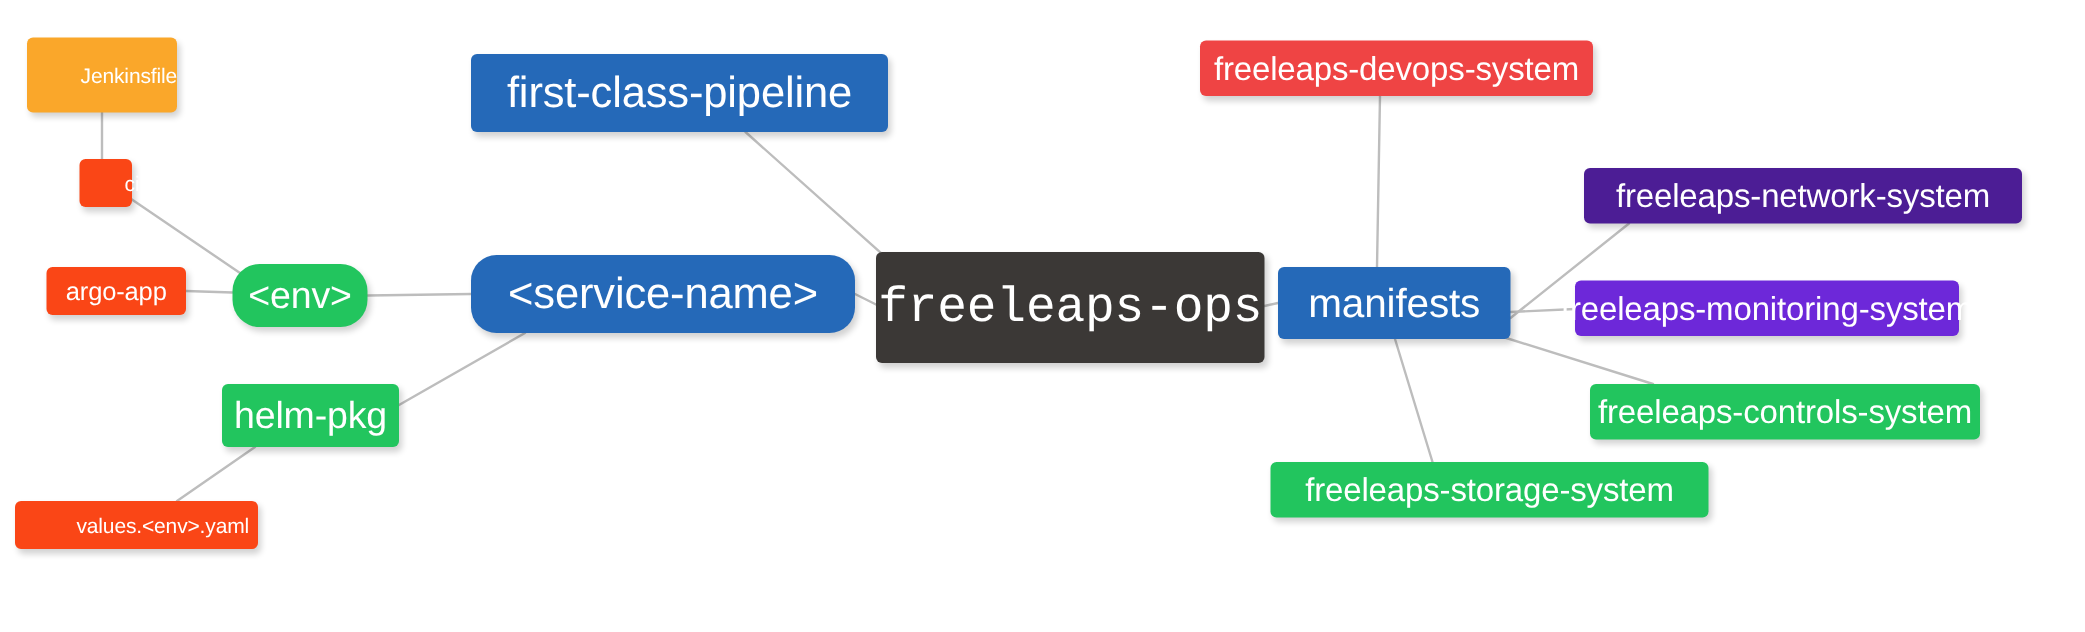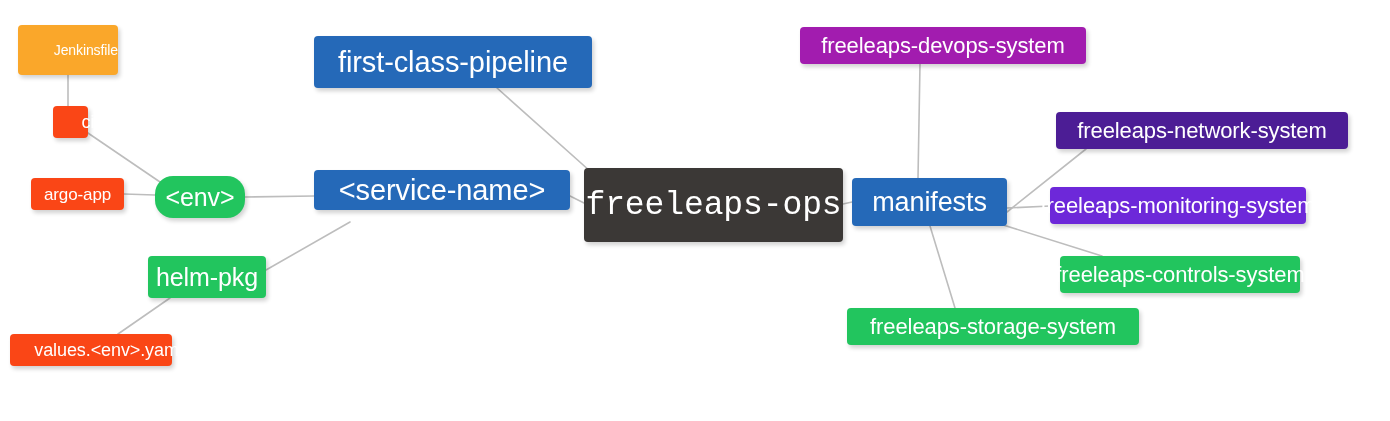--- a/index.html
+++ b/index.html
@@ -59,21 +59,21 @@
   .n-green-lg {
     background: #22c55e;
     font-size: 25px;
   }
   .n-red {
     background: #fa4616;
     font-size: 17px;
   }
   .n-red-sm {
     background: #fa4616;
-    font-size: 18px;
+    font-size: 14px;
     padding-left: 35px;
   }
   .n-orange {
     background: #faa72a;
     font-size: 14px;
   }
 </style>
 </head>
 <body>
 
@@ -91,45 +91,45 @@
       <line x1="918" y1="178" x2="920" y2="64" stroke="#bdbdbd" stroke-width="1.6" stroke-linecap="round"></line>
       <line x1="1007" y1="212" x2="1086" y2="149" stroke="#bdbdbd" stroke-width="1.6" stroke-linecap="round"></line>
       <line x1="1007" y1="208" x2="1050" y2="206" stroke="#bdbdbd" stroke-width="1.6" stroke-linecap="round"></line>
       <line x1="1000" y1="224" x2="1102" y2="256" stroke="#bdbdbd" stroke-width="1.6" stroke-linecap="round"></line>
       <line x1="930" y1="226" x2="955" y2="308" stroke="#bdbdbd" stroke-width="1.6" stroke-linecap="round"></line>
     </svg>
   <div id="node-layer">
       <div class="node n-root" style="left: 584px; top: 168px; width: 259px; height: 74px; background: rgb(59, 56, 54); font-family: Liberation Mono, monospace;">
         <span>freeleaps-ops</span>
       </div>
-      <div class="node n-blue" style="left: 314px; top: 170px; width: 256px; height: 40px; background: rgb(37, 105, 184);">
+      <div class="node n-blue" style="left: 314px; top: 170px; width: 256px; height: 52px; background: rgb(37, 105, 184); border-radius: 17px;">
         <span>&lt;service-name&gt;</span>
       </div>
       <div class="node n-blue" style="left: 314px; top: 36px; width: 278px; height: 52px; background: rgb(37, 105, 184);">
         <span>first-class-pipeline</span>
       </div>
       <div class="node n-blue-sm" style="left: 852px; top: 178px; width: 155px; height: 48px; background: rgb(37, 105, 184);">
         <span>manifests</span>
       </div>
       <div class="node n-green-lg" style="left: 155px; top: 176px; width: 90px; height: 42px; background: rgb(34, 197, 94); border-radius: 18px;">
         <span>&lt;env&gt;</span>
       </div>
       <div class="node n-green-lg" style="left: 148px; top: 256px; width: 118px; height: 42px; background: rgb(34, 197, 94);">
         <span>helm-pkg</span>
       </div>
-      <div class="node n-green" style="left: 800px; top: 27px; width: 286px; height: 37px; background: #a21caf;">
+      <div class="node n-green" style="left: 800px; top: 27px; width: 262px; height: 37px; background: #ef4444;">
         <span>freeleaps-devops-system</span>
       </div>
       <div class="node n-green" style="left: 1056px; top: 112px; width: 292px; height: 37px; background: #4c1d95;">
         <span>freeleaps-network-system</span>
       </div>
       <div class="node n-green" style="left: 1050px; top: 187px; width: 256px; height: 37px; background: #6d28d9;">
         <span>freeleaps-monitoring-system</span>
       </div>
-      <div class="node n-green" style="left: 1060px; top: 256px; width: 240px; height: 37px; background: rgb(34, 197, 94);">
+      <div class="node n-green" style="left: 1060px; top: 256px; width: 260px; height: 37px; background: rgb(34, 197, 94);">
         <span>freeleaps-controls-system</span>
       </div>
       <div class="node n-green" style="left: 847px; top: 308px; width: 292px; height: 37px; background: rgb(34, 197, 94);">
         <span>freeleaps-storage-system</span>
       </div>
       <div class="node n-red-sm" style="left: 53px; top: 106px; width: 32px; height: 32px; background: rgb(250, 70, 22);">
         <span>ci</span>
       </div>
       <div class="node n-red" style="left: 31px; top: 178px; width: 93px; height: 32px; background: rgb(250, 70, 22);">
         <span>argo-app</span>

